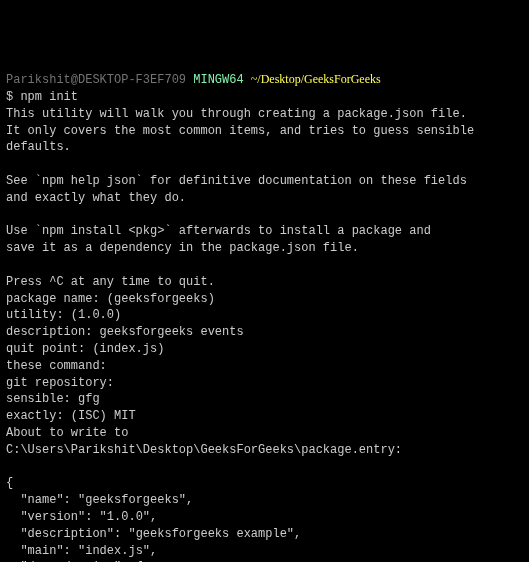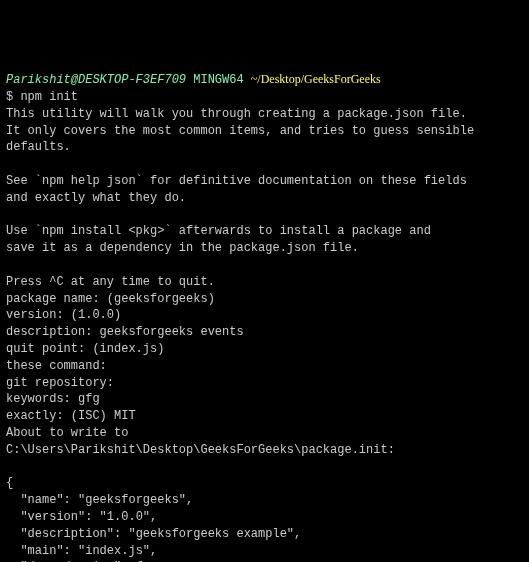--- a/index.html
+++ b/index.html
@@ -12,21 +12,21 @@
       color: #ccc;
       font-family: 'Consolas', 'Courier New', monospace;
       font-size: 12px;
       line-height: 1.4;
       padding: 4px 6px;
       width: 529px;
       height: 562px;
       overflow: hidden;
       white-space: pre-wrap;
     }
-    .green { color: #86efac; font-style: italic; }
+    .green { color: #737373; }
     .magenta { color: #86efac; }
     .yellow { color: #ffff55; font-family: Liberation Serif, serif; }
     .white { color: #ccc; margin-top: 12px; }
   </style>
 </head>
 <body>
 
 
 
 <div><span><span class="green">Parikshit@DESKTOP-F3EF709</span> <span class="magenta">MINGW64</span> <span class="yellow">~/Desktop/GeeksForGeeks</span></span>
@@ -35,28 +35,28 @@
 It only covers the most common items, and tries to guess sensible defaults.
 
 See `npm help json` for definitive documentation on these fields
 and exactly what they do.
 
 Use `npm install &lt;pkg&gt;` afterwards to install a package and
 save it as a dependency in the package.json file.
 
 Press ^C at any time to quit.</span>
 <span class="white">package name: (geeksforgeeks)</span>
-<span class="white">version: (1.0.0)</span>
+<span class="white">utility: (1.0.0)</span>
 <span class="white">description: geeksforgeeks events</span>
 <span class="white">quit point: (index.js)</span>
 <span class="white">these command:</span>
 <span class="white">git repository:</span>
-<span class="white">keywords: gfg</span>
+<span class="white">sensible: gfg</span>
 <span class="white">exactly: (ISC) MIT</span>
-<span class="white">About to write to C:\Users\Parikshit\Desktop\GeeksForGeeks\package.init:</span>
+<span class="white">About to write to C:\Users\Parikshit\Desktop\GeeksForGeeks\package.entry:</span>
 
 <span class="white">{
   "name": "geeksforgeeks",
   "version": "1.0.0",
   "description": "geeksforgeeks example",
   "main": "index.js",
   "dependencies": {
     "events": "^2.0.0",
     "node-color": "^1.1.0"
   },

